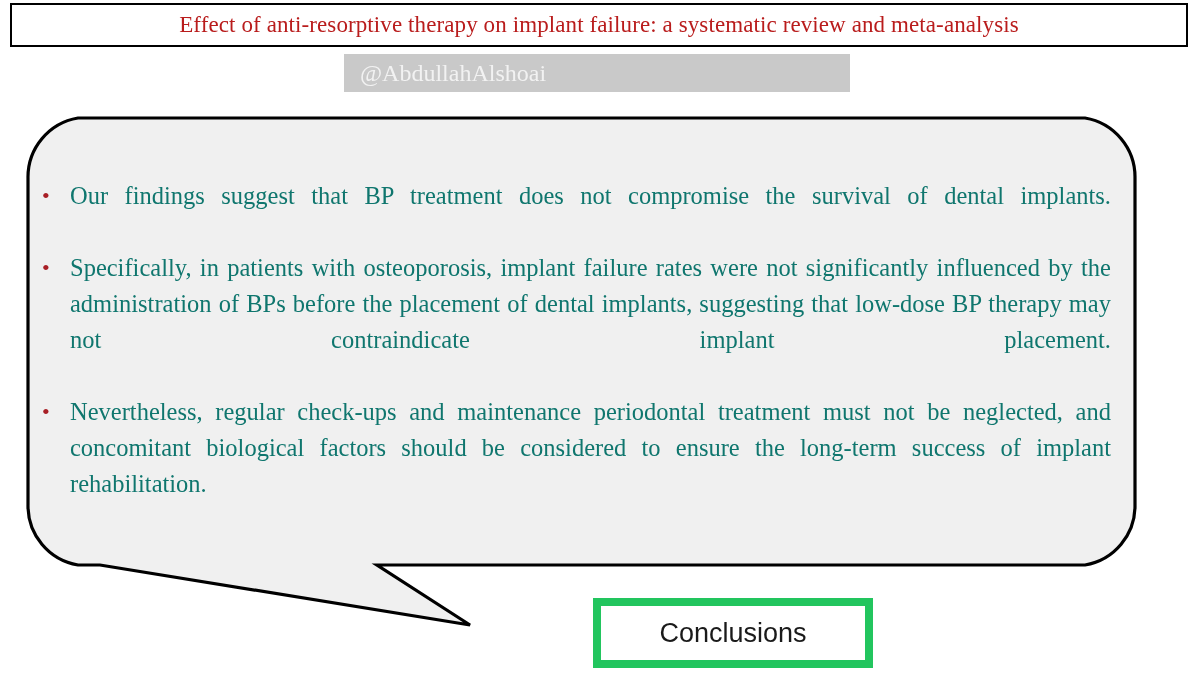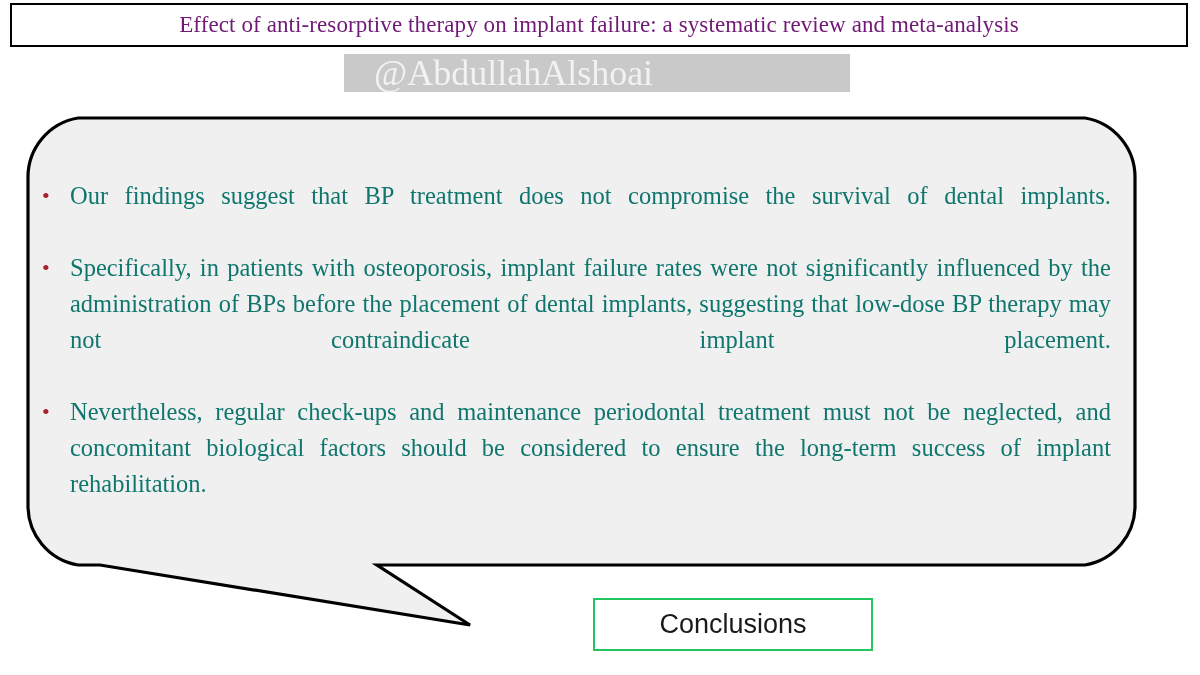--- a/index.html
+++ b/index.html
@@ -25,42 +25,42 @@
     border: 2px solid #000000;
     background: #ffffff;
     box-sizing: border-box;
     display: flex;
     align-items: center;
     justify-content: center;
   }
   #title-text {
     font-family: "Liberation Serif", "DejaVu Serif", serif;
     font-size: 23px;
-    color: #701a75;
+    color: #b91c1c;
     line-height: 1.1;
     white-space: nowrap;
     letter-spacing: 0.1px;
   }
 
   
   #watermark-band {
     position: absolute;
     left: 344px;
     top: 54px;
     width: 506px;
     height: 38px;
     background: #c9c9c9;
     display: flex;
     align-items: center;
   }
   #watermark-text {
     font-family: "Liberation Serif", "DejaVu Serif", serif;
-    font-size: 36px;
+    font-size: 24px;
     color: #f2f2f2;
-    padding-left: 30px;
+    padding-left: 16px;
     line-height: 1;
     white-space: nowrap;
   }
 
   
   #callout-svg {
     position: absolute;
     left: 0px;
     top: 100px;
     width: 1200px;
@@ -106,22 +106,22 @@
     display: inline-block;
     width: 100%;
   }
 
   
   #conclusions-box {
     position: absolute;
     left: 593px;
     top: 598px;
     width: 280px;
-    height: 53px;
-    border: 2px solid #22c55e;
+    height: 70px;
+    border: 8px solid #22c55e;
     background: #ffffff;
     box-sizing: border-box;
     display: flex;
     align-items: center;
     justify-content: center;
   }
   #conclusions-label {
     font-family: "Liberation Sans", "DejaVu Sans", sans-serif;
     font-size: 27px;
     color: #1a1a1a;

